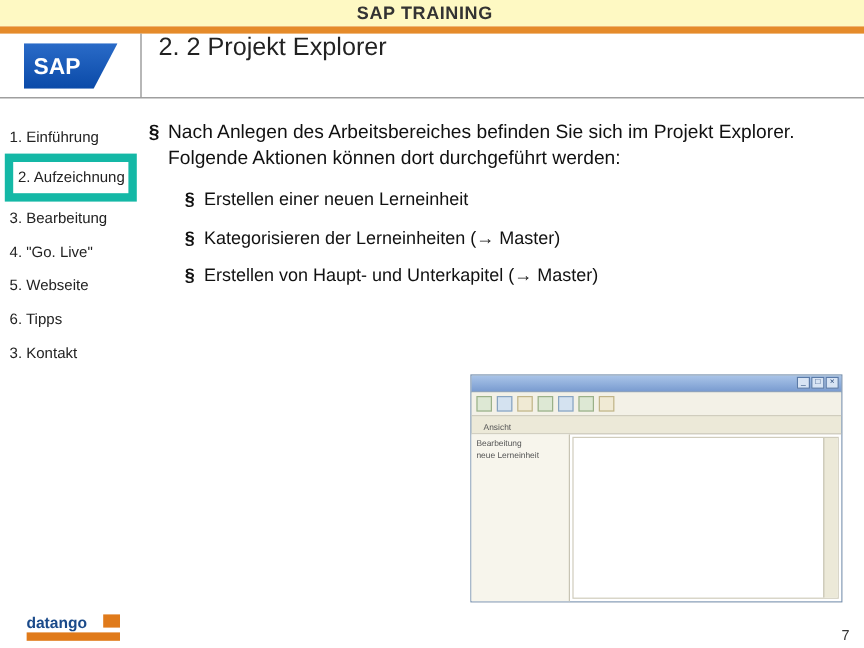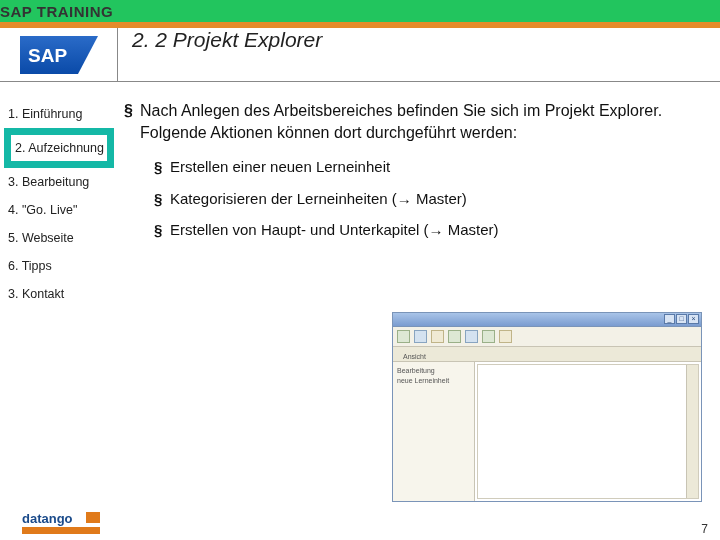--- a/index.html
+++ b/index.html
@@ -6,23 +6,23 @@
   body {
     width: 720px;
     height: 540px;
     font-family: Arial, sans-serif;
     background: #fff;
     position: relative;
     overflow: hidden;
   }
   .header-band {
     height: 22px;
-    background: #22c55e;
-    display: flex;
-    justify-content: flex-start;
+    background: #fef9c3;
+    display: flex;
+    justify-content: center;
     align-items: center;
     padding-right: 12px;
   }
   .header-title {
     font-size: 15px;
     font-weight: bold;
     color: #333;
     letter-spacing: 0.5px;
   }
   .orange-bar {
@@ -44,21 +44,20 @@
     height: 100%;
   }
   .sap-logo {
     width: 78px;
     height: 38px;
   }
   .page-title {
     font-size: 21px;
     color: #222;
     padding-left: 14px;
-    font-style: italic;
   }
   .content-row {
     display: flex;
     height: calc(540px - 22px - 6px - 54px - 34px);
   }
   .sidebar {
     width: 118px;
     padding-top: 18px;
   }
   .sidebar-item {

